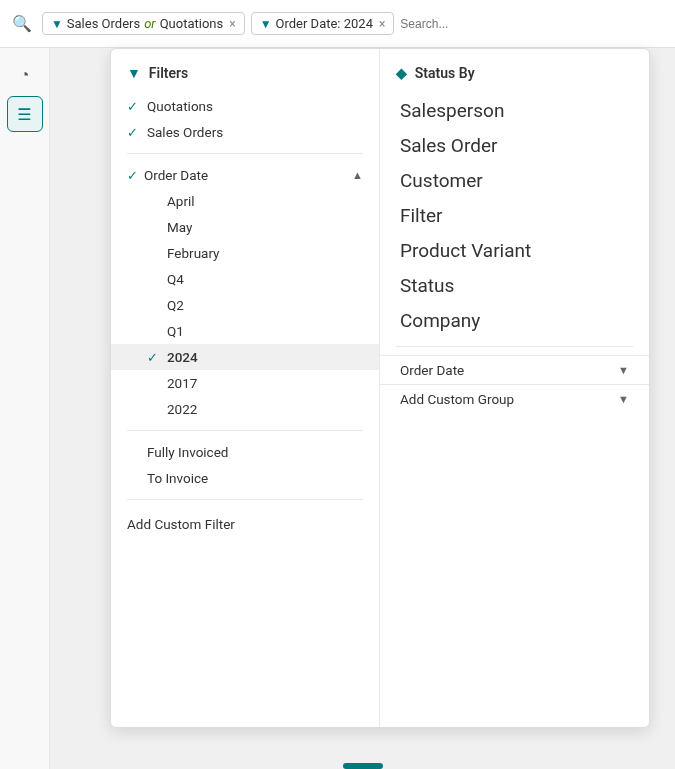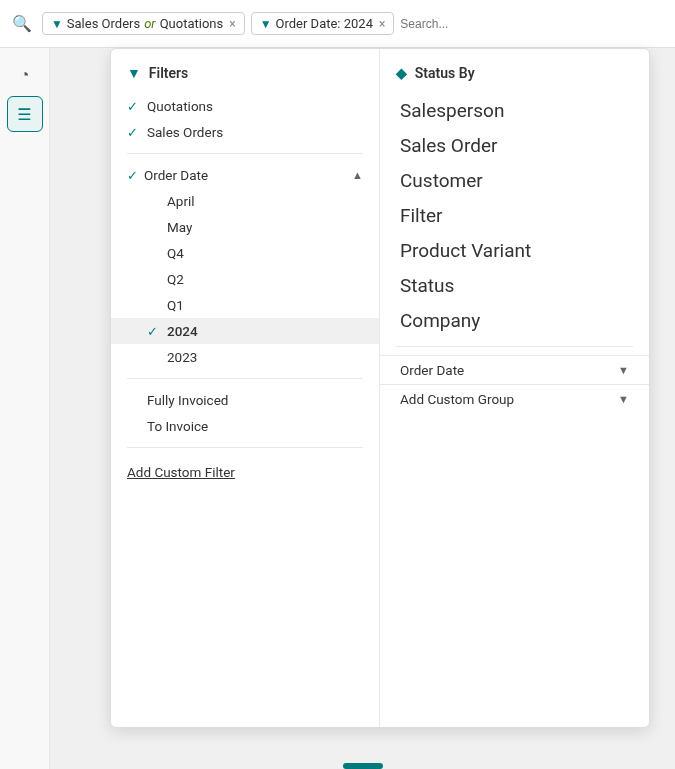--- a/index.html
+++ b/index.html
@@ -199,21 +199,20 @@
       font-size: 13px;
       width: 14px;
     }
 
     .custom-filter-link {
       padding: 8px 16px;
       color: #333;
       font-size: 13.5px;
       cursor: pointer;
       margin-top: 4px;
-      text-decoration: underline;
     }
 
     
     .groupby-col {
       width: 270px;
       padding: 16px 0;
     }
 
     .groupby-item {
       padding: 6px 20px;
@@ -321,37 +320,45 @@
         <div class="sub-item">
           <span class="check" style="visibility:hidden">✓</span>
           <span>April</span>
         </div>
         <div class="sub-item">
           <span class="check" style="visibility:hidden">✓</span>
           <span>May</span>
         </div>
         <div class="sub-item">
           <span class="check" style="visibility:hidden">✓</span>
+          <span>February</span>
+        </div>
+        <div class="sub-item">
+          <span class="check" style="visibility:hidden">✓</span>
           <span>Q4</span>
         </div>
         <div class="sub-item">
           <span class="check" style="visibility:hidden">✓</span>
           <span>Q2</span>
         </div>
         <div class="sub-item">
           <span class="check" style="visibility:hidden">✓</span>
           <span>Q1</span>
         </div>
         <div class="sub-item selected">
           <span class="check">✓</span>
           <span>2024</span>
         </div>
         <div class="sub-item">
           <span class="check" style="visibility:hidden">✓</span>
-          <span>2023</span>
+          <span>2017</span>
+        </div>
+        <div class="sub-item">
+          <span class="check" style="visibility:hidden">✓</span>
+          <span>2022</span>
         </div>
 
         <div class="divider"></div>
 
         <div class="filter-item">
           <span class="check" style="visibility:hidden">✓</span>
           <span>Fully Invoiced</span>
         </div>
         <div class="filter-item">
           <span class="check" style="visibility:hidden">✓</span>

